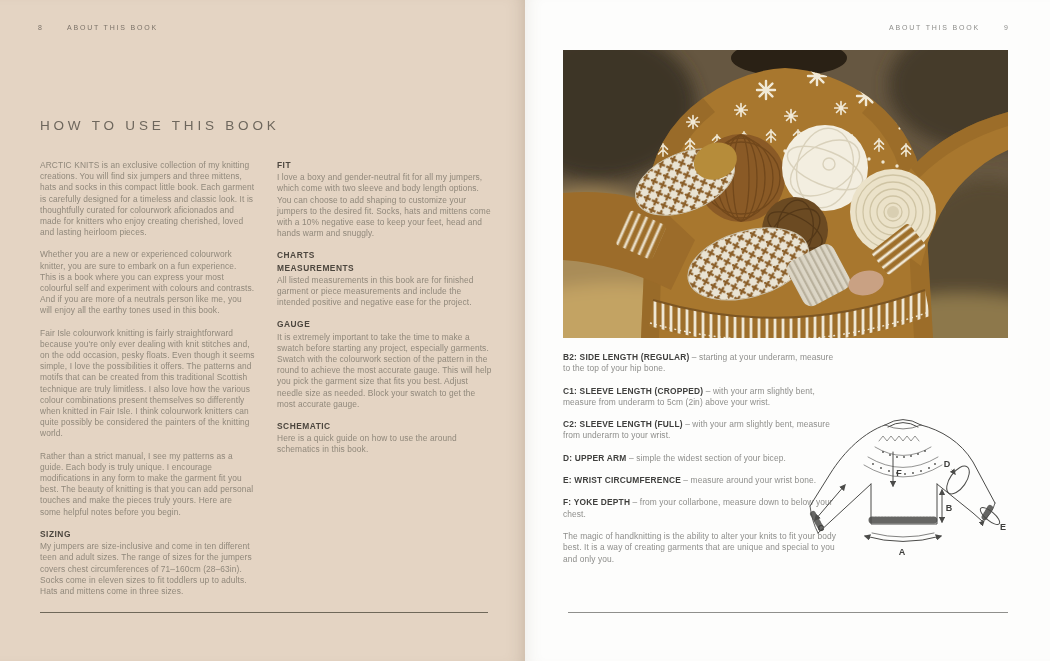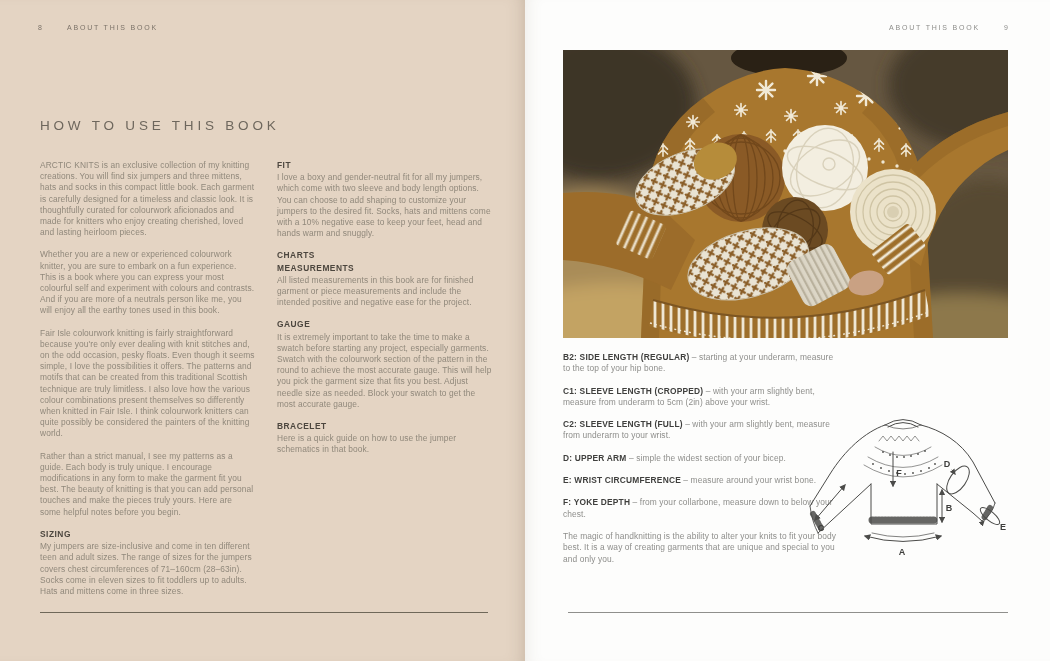--- a/index.html
+++ b/index.html
@@ -53,22 +53,22 @@
         <p>My jumpers are size-inclusive and come in ten different teen and adult sizes. The range of sizes for the jumpers covers chest circumferences of 71–160cm (28–63in). Socks come in eleven sizes to fit toddlers up to adults. Hats and mittens come in three sizes.</p>
       </div>
       <div class="col">
         <h4>FIT</h4>
         <p>I love a boxy and gender-neutral fit for all my jumpers, which come with two sleeve and body length options. You can choose to add shaping to customize your jumpers to the desired fit. Socks, hats and mittens come with a 10% negative ease to keep your feet, head and hands warm and snuggly.</p>
         <h4>CHARTS</h4>
         <h4>MEASUREMENTS</h4>
         <p>All listed measurements in this book are for finished garment or piece measurements and include the intended positive and negative ease for the project.</p>
         <h4>GAUGE</h4>
         <p>It is extremely important to take the time to make a swatch before starting any project, especially garments. Swatch with the colourwork section of the pattern in the round to achieve the most accurate gauge. This will help you pick the garment size that fits you best. Adjust needle size as needed. Block your swatch to get the most accurate gauge.</p>
-        <h4>BRACELET</h4>
-        <p>Here is a quick guide on how to use the jumper schematics in that book.</p>
+        <h4>SCHEMATIC</h4>
+        <p>Here is a quick guide on how to use the around schematics in this book.</p>
       </div>
     </div>
 
     <div class="rule-left"></div>
   </div>
 
   <div class="page page-right">
     <div class="runhead" style="right:70px">ABOUT THIS BOOK</div>
     <div class="folio" style="right:41px">9</div>
 

